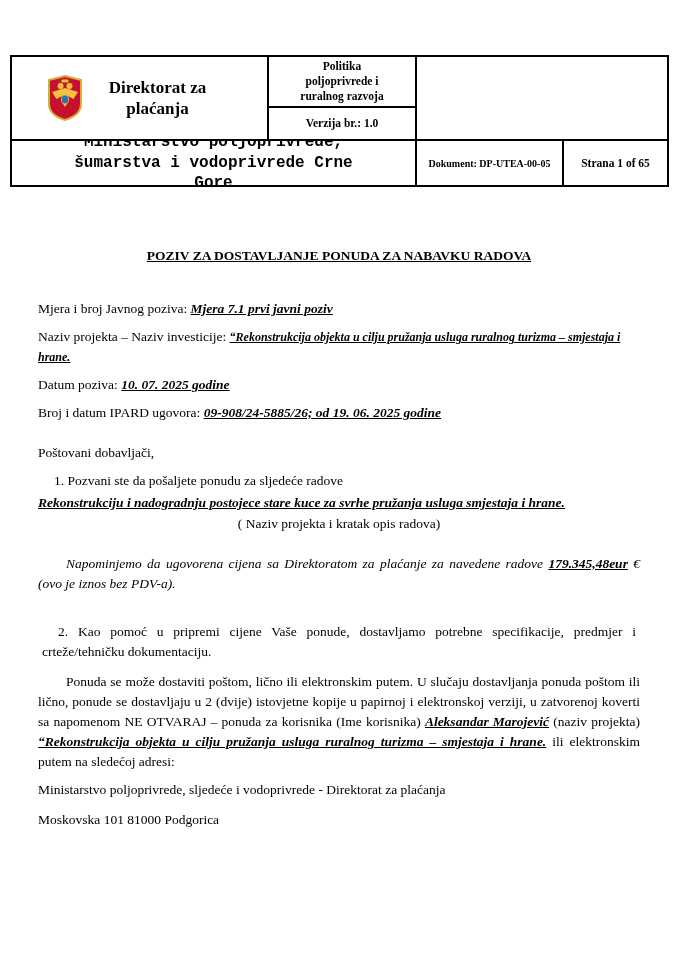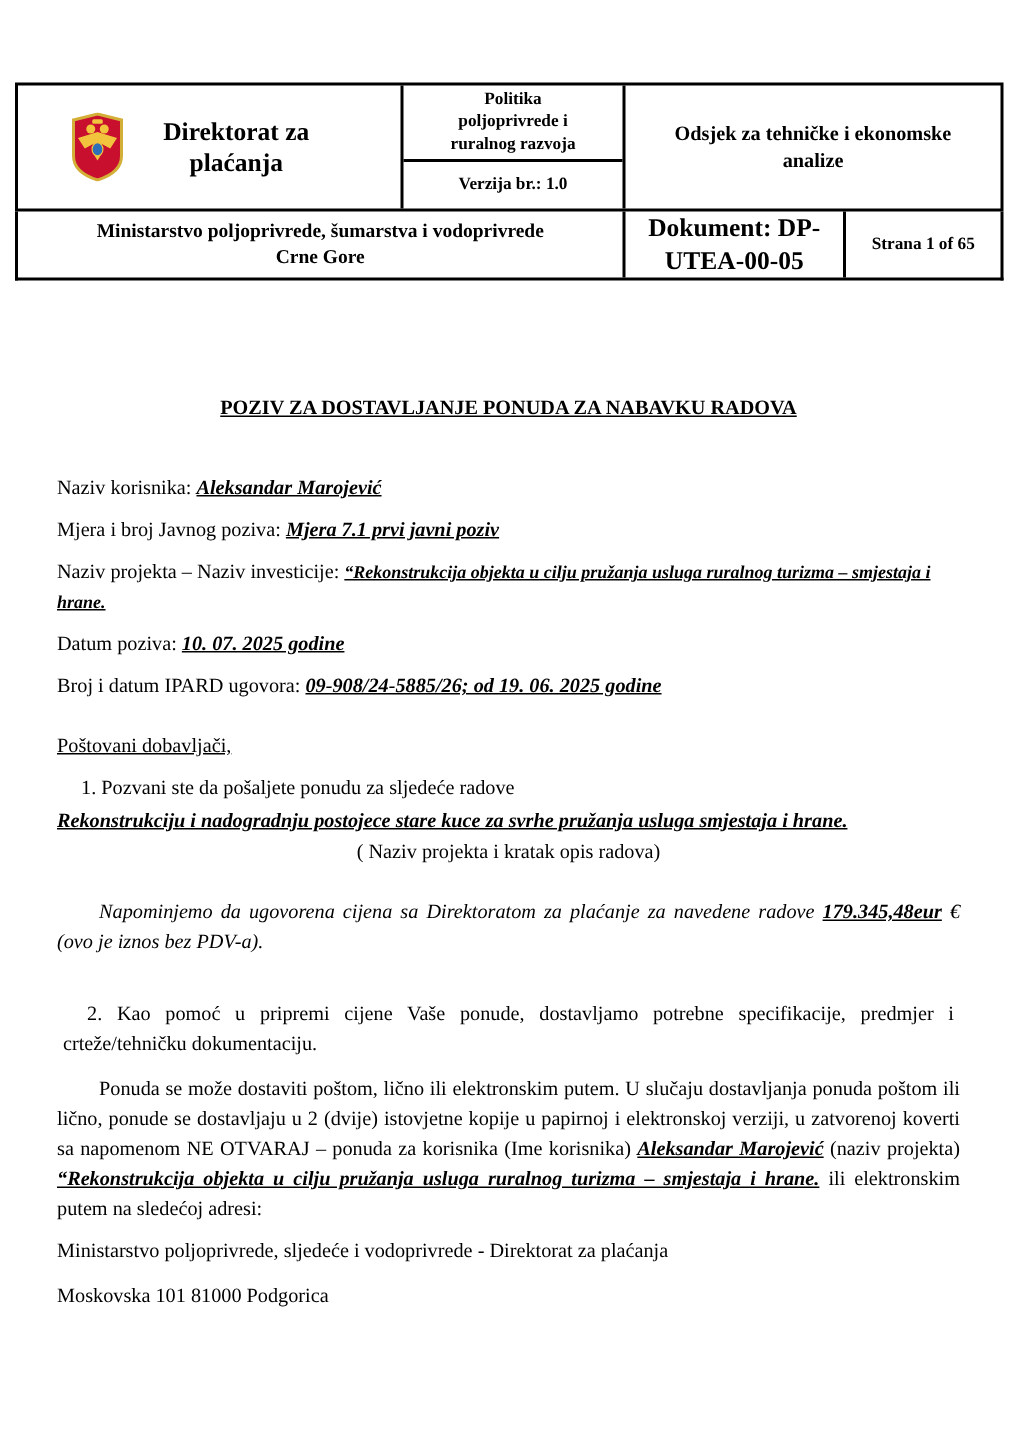--- a/index.html
+++ b/index.html
@@ -34,36 +34,36 @@
   .cell-b-top {
     flex: 1.15; display: flex; align-items: center; justify-content: center;
     text-align: center; font-weight: bold; font-size: 11.5px;
     border-bottom: 2px solid #000; padding: 2px 24px; line-height: 1.3;
   }
   .cell-b-bot {
     flex: 1; display: flex; align-items: center; justify-content: center;
     text-align: right; font-weight: bold; font-size: 11.5px; padding: 2px 8px;
   }
   .cell-c { font-size: 13.5px; line-height: 1.35; padding: 2px 28px; }
-  .cell-ministry { font-size: 13px; line-height: 1.3; padding: 2px 40px; }
-  .cell-doc { font-size: 17px; line-height: 1.3; padding: 2px 10px; font-family: Liberation Serif, serif; }
+  .cell-ministry { font-size: 16px; line-height: 1.3; padding: 2px 40px; font-family: Liberation Mono, monospace; }
+  .cell-doc { font-size: 10px; line-height: 1.3; padding: 2px 10px; font-family: Liberation Serif, serif; }
   .cell-page { font-size: 11.5px; text-align: right; }
 
   
-  .content { position: absolute; left: 38px; right: 39px; top: 17px; }
+  .content { position: absolute; left: 38px; right: 39px; top: 1px; }
   .content p, .content h1 { font-size: 13.5px; line-height: 20px; }
   .title {
     margin: 245px 0 0; text-align: center; font-weight: bold;
     text-decoration: underline; font-size: 13.5px;
   }
   .fields { margin-top: 33px; }
   .field { margin: 0 0 8px; }
   .val { font-weight: bold; font-style: italic; text-decoration: underline; }
   .val-sm { font-size: 12px; }
-  .salutation { margin: 20px 0 0; text-decoration: underline; }
+  .salutation { margin: 20px 0 0; }
   .item1 { margin: 8px 16px 0; }
   .works {
     margin: 2px 0 0; font-weight: bold; font-style: italic;
     text-decoration: underline; font-size: 13px; text-align: justify;
   }
   .caption { margin: 1px 0 12px; text-align: center; }
   .note { margin: 20px 0 0; font-style: italic; text-align: justify; text-indent: 28px; }
   .note .amount { font-weight: bold; text-decoration: underline; }
   .item2 { margin: 28px 4px 0; text-align: justify; text-indent: 16px; }
   .para3 { margin: 10px 0 0; text-align: justify; text-indent: 28px; }
@@ -90,35 +90,33 @@
             </g>
             <ellipse cx="18" cy="24.5" rx="3.6" ry="4.4" fill="#2e6fb7" stroke="#f2c33d" stroke-width="0.8"></ellipse>
           </svg>
         </span>
         <span class="dir-title">Direktorat za plaćanja</span>
       </div>
       <div class="cell-b">
         <div class="cell-b-top">Politika poljoprivrede i ruralnog razvoja</div>
         <div class="cell-b-bot">Verzija br.: 1.0</div>
       </div>
-      <div class="hcell cell-c last">Odsjek za tehničke i ekonomske analize</div>
     </div>
     <div class="hdr-row2">
       <div class="hcell cell-ministry">Ministarstvo poljoprivrede, šumarstva i vodoprivrede Crne Gore</div>
       <div class="hcell cell-doc">Dokument: DP-UTEA-00-05</div>
       <div class="hcell cell-page last">Strana 1 of 65</div>
     </div>
   </div>
 
   <div class="content">
 
     <h1 class="title">POZIV ZA DOSTAVLJANJE PONUDA ZA NABAVKU RADOVA</h1>
 
     <div class="fields">
-      <p class="field"><span>Naziv korisnika: </span><span class="val">Aleksandar Marojević</span></p>
       <p class="field"><span>Mjera i broj Javnog poziva: </span><span class="val">Mjera 7.1 prvi javni poziv</span></p>
       <p class="field"><span>Naziv projekta – Naziv investicije: </span><span class="val val-sm">“Rekonstrukcija objekta u cilju pružanja usluga ruralnog turizma – smjestaja i hrane.</span></p>
       <p class="field"><span>Datum poziva: </span><span class="val">10. 07. 2025 godine</span></p>
       <p class="field"><span>Broj i datum IPARD ugovora: </span><span class="val">09-908/24-5885/26;  od 19. 06. 2025 godine</span></p>
     </div>
 
     <p class="salutation">Poštovani dobavljači,</p>
 
     <p class="item1">1.  Pozvani ste da pošaljete ponudu za sljedeće radove</p>
 

